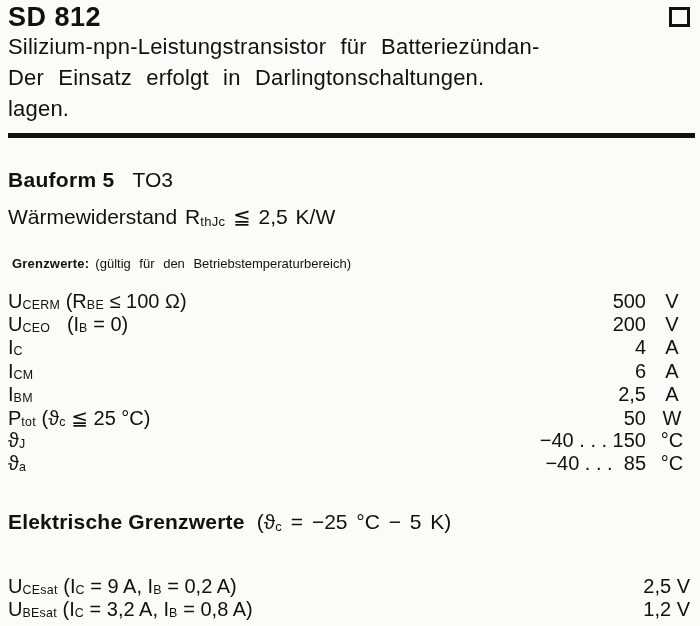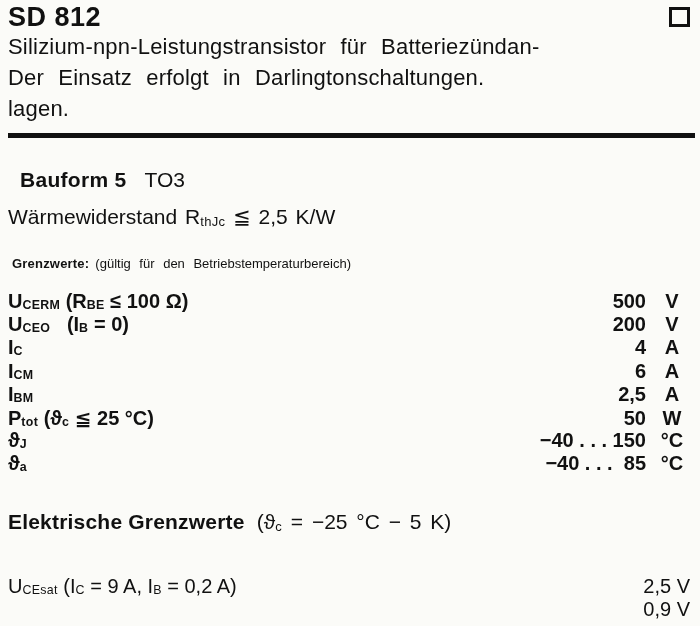--- a/index.html
+++ b/index.html
@@ -28,40 +28,39 @@
     position:absolute; left:8px; top:31px; width:690px;
     font-size:22px; line-height:31px;
     letter-spacing:0.2px; word-spacing:8px;
     white-space:nowrap;
   }
   .rule {
     position:absolute; left:8px; top:133px; width:687px; height:5px;
     background:var(--ink);
   }
   .bauform {
-    position:absolute; left:20px; top:168px;
+    position:absolute; left:8px; top:168px;
     font-size:21px;
   }
   .bauform .b-label { font-weight:700; letter-spacing:0.3px; }
   .bauform .b-value { margin-left:18px; font-weight:400; }
   .thermal {
     position:absolute; left:8px; top:205px;
     font-size:21px; word-spacing:2px;
   }
   .limits-heading {
     position:absolute; left:12px; top:256px;
     font-size:13px;
   }
   .limits-heading .lh-title { font-weight:700; letter-spacing:0.2px; }
   .limits-heading .lh-note { font-weight:400; word-spacing:5px; margin-left:6px; }
 
   .limits-table {
     position:absolute; left:8px; top:290px; width:690px;
     font-size:20px;
-    font-weight:bold;
   }
   .limits-table .row {
     display:flex; align-items:baseline; height:23.2px;
     white-space:nowrap;
   }
   .limits-table .lbl { flex:0 0 auto; }
   .limits-table .val { flex:1 1 auto; text-align:right; }
   .limits-table .unit { flex:0 0 52px; text-align:center; }
 
   .kenn-heading {
@@ -160,17 +159,18 @@
   <div class="kenn-heading">
     <span class="kh-title">Elektrische Grenzwerte</span><span class="kh-cond"><span>(ϑ</span><sub>c</sub><span> = −25 °C − 5 K)</span></span>
   </div>
 
   <div class="kenn-table">
     <div class="row">
       <span class="lbl"><span>U</span><sub>CEsat</sub><span> (I</span><sub>C</sub><span> = 9 A, I</span><sub>B</sub><span> = 0,2 A)</span></span>
       <span class="val">2,5 V</span>
     </div>
     <div class="row">
-      <span class="val">0,9 V</span>
+      <span class="lbl"><span>U</span><sub>BEsat</sub><span> (I</span><sub>C</sub><span> = 3,2 A, I</span><sub>B</sub><span> = 0,8 A)</span></span>
+      <span class="val">1,2 V</span>
     </div>
   </div>
 
 </div>
 
 </body></html>

